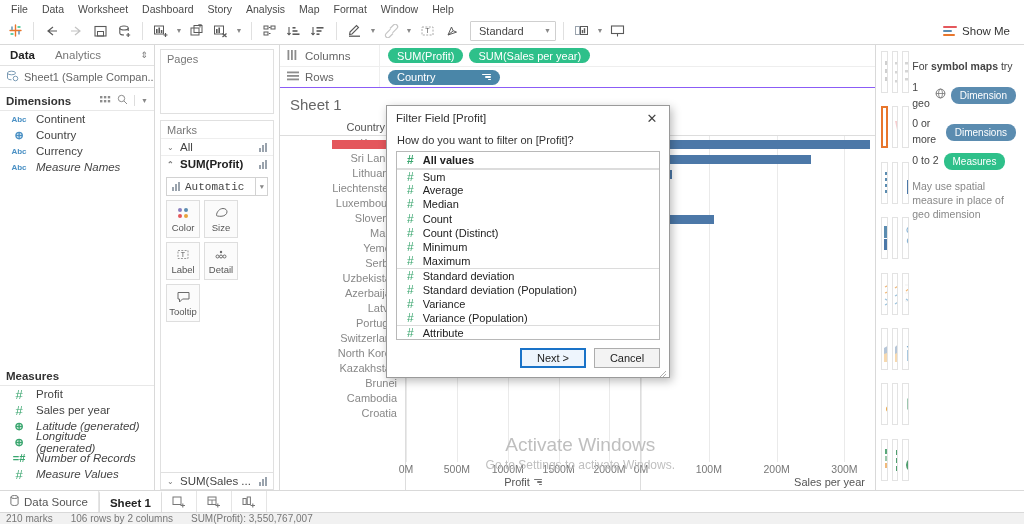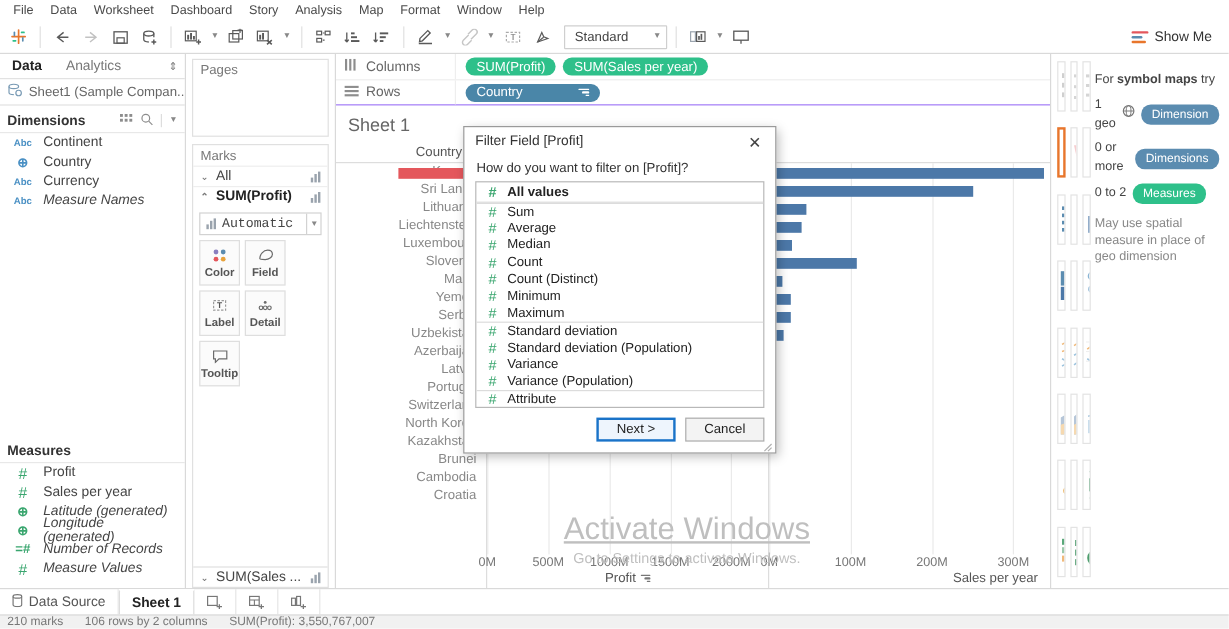--- a/index.html
+++ b/index.html
@@ -84,21 +84,21 @@
   .chev { font-size:8px; color:#777; width:8px; }
   .barsicon { margin-left:auto; display:flex; align-items:flex-end; gap:1px; height:9px; }
   .barsicon i { width:2px; background:#9aa3ad; display:block; }
   .mark-type { margin:5px 5px 4px 5px; height:19px; border:1px solid #d2d2d2; display:flex;
                align-items:center; gap:5px; padding:0 3px 0 5px; font-size:11px; color:#444;font-family:Liberation Mono, monospace; }
   .mark-type .caret { margin-left:auto; border-left:1px solid #d2d2d2; padding-left:4px; height:100%;
                       display:flex; align-items:center; }
   .btnsgrid { display:flex; flex-wrap:wrap; gap:4px; padding:0 5px 5px 5px; }
   .mbtn { width:34px; height:38px; border:1px solid #dedede; display:flex; flex-direction:column;
           align-items:center; justify-content:center; gap:2px; font-size:9.5px; color:#555;
-          background:#fbfbfb;font-weight:bold; }
+          background:#fbfbfb; }
   .mbtn .gl { height:15px; display:flex; align-items:center; justify-content:center; }
   .sum-sales-row { margin-top:auto; border-top:1px solid #e0e0e0; }
 
   
   .worksheet { flex:1 1 auto; display:flex; flex-direction:column; min-width:0; background:#fff; }
   .shelves { border-bottom:1px solid #8b5cf6; background:#fff; }
   .shelf { display:flex; align-items:center; height:21px; }
   .shelf + .shelf { border-top:1px solid #eee; }
   .shelf-lbl { width:100px; flex:0 0 100px; display:flex; align-items:center; gap:6px;
                padding-left:7px; font-size:11.5px; color:#666; border-right:1px solid #eee;
@@ -158,25 +158,25 @@
           border-right:1px solid #e5e5e5; }
   .stab.active { font-weight:bold; color:#222; border-top:2px solid #fff; background:#fff;
                  border-left:1px solid #ddd; border-right:1px solid #ddd; }
   .statusbar { height:12px; background:#f1f1f1; border-top:1px solid #d9d9d9; display:flex;
                align-items:center; gap:18px; padding-left:6px; font-size:10px; color:#777;
                flex:0 0 auto; overflow:hidden; }
 
   
   .watermark { position:absolute; right:200px; bottom:18px; text-align:center; color:#bfbfbf;
                pointer-events:none; }
-  .watermark .w1 { font-size:26px;text-decoration:underline; }
+  .watermark .w1 { font-size:19px; }
   .watermark .w2 { font-size:12px; margin-top:2px; }
 
   
-  .modal { position:absolute; left:386px; top:105px; width:261px; background:#fff;
+  .modal { position:absolute; left:386px; top:105px; width:284px; background:#fff;
            border:1px solid #9a9a9a; box-shadow:2px 3px 9px rgba(0,0,0,.28); z-index:50;
            display:flex; flex-direction:column; }
   .modal-title { height:24px; display:flex; align-items:center; padding:0 4px 0 9px;
                  font-size:11.5px; color:#333; }
   .modal-close { margin-left:auto; width:26px; height:22px; display:flex; align-items:center;
                  justify-content:center; font-size:13px; color:#444; }
   .modal-q { font-size:11px; color:#333; padding:4px 10px 5px 10px; }
   .listbox { margin:0 9px; border:1px solid #b8b8b8; background:#fff; flex:1 1 auto; }
   .li { display:flex; align-items:center; gap:9px; height:14.2px; padding-left:10px;
         font-size:11px; color:#222; }
@@ -514,21 +514,21 @@
                 </svg>
             </span>
             <span>Color</span>
           </div>
           <div class="mbtn">
             <span class="gl">
               <svg width="15" height="13" viewBox="0 0 15 13">
                   <path d="M2.5 9.5c0-3.5 3-7 6.5-7 2.7 0 4 1.6 4 3.4 0 2.6-3 4.4-6 4.4-2.4 0-4.5-.3-4.5-.8z" fill="none" stroke="#6b6b6b" stroke-width="1"></path>
                 </svg>
             </span>
-            <span>Field</span>
+            <span>Size</span>
           </div>
           <div class="mbtn">
             <span class="gl">
               <svg width="14" height="13" viewBox="0 0 14 13">
                   <rect x="2" y="2.5" width="10" height="8" fill="none" stroke="#9a9a9a" stroke-width="1" stroke-dasharray="2 1.3"></rect>
                   <text x="7" y="8.6" font-size="7" text-anchor="middle" fill="#555" font-family="Liberation Sans">T</text>
                 </svg>
             </span>
             <span>Label</span>
           </div>

